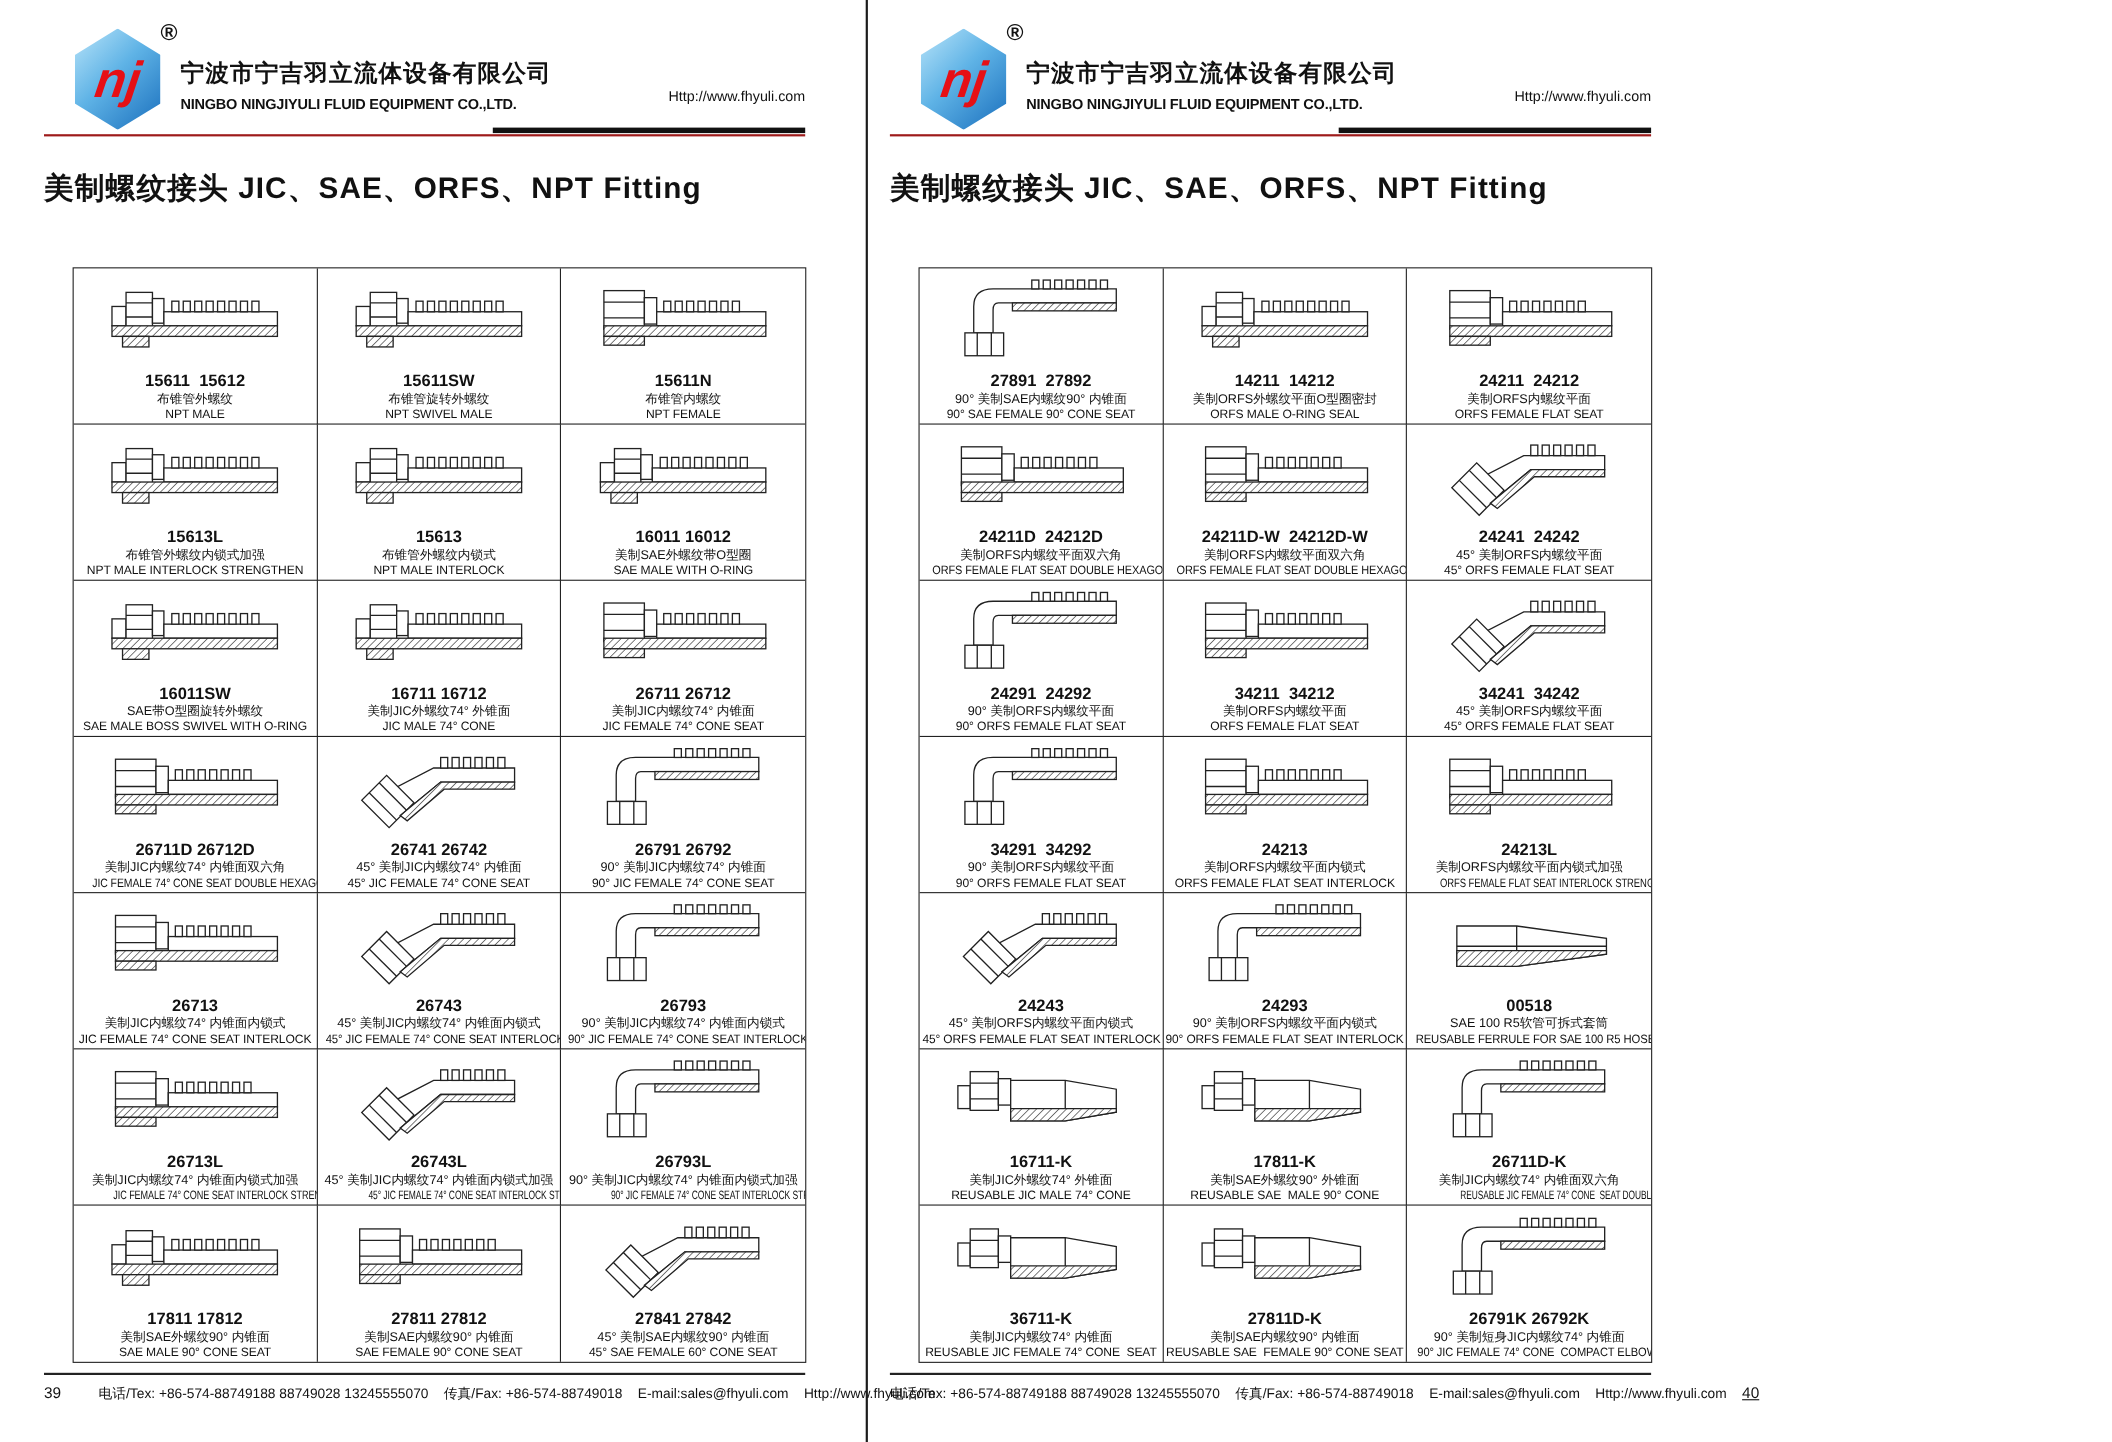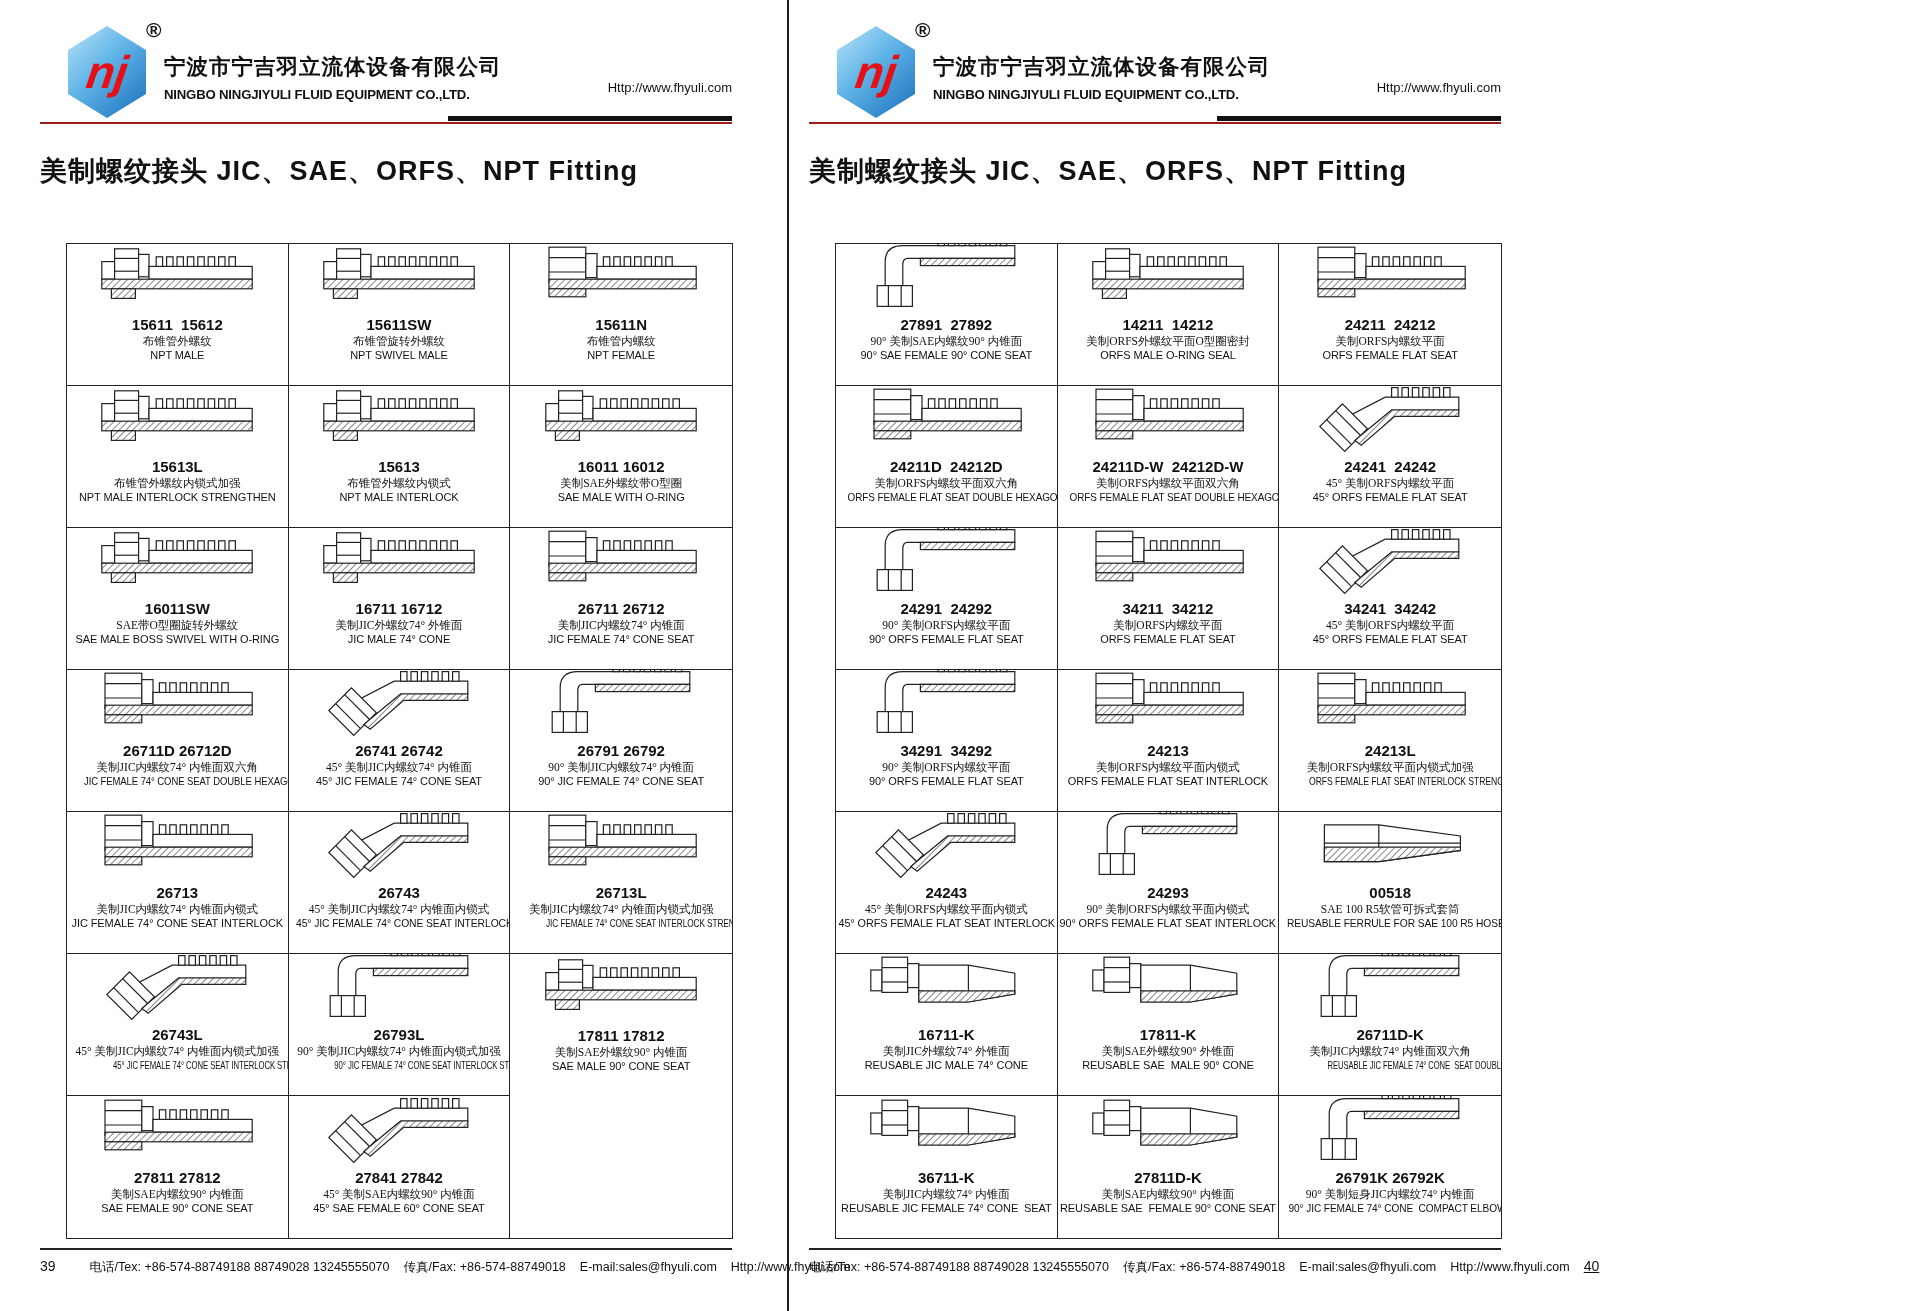--- a/index.html
+++ b/index.html
@@ -28,28 +28,28 @@
 
   .page-title{position:absolute;top:153px;left:0;width:100%;
     font-size:27px;font-weight:bold;letter-spacing:1px;white-space:nowrap;}
 
   
   .grid{position:absolute;top:243px;left:26px;width:665px;height:994px;
     display:grid;grid-template-columns:repeat(3,1fr);grid-template-rows:repeat(7,1fr);
     border:1.5px solid #222;background:#fff;}
   .cell{border-right:1px solid #222;border-bottom:1px solid #222;
     display:flex;flex-direction:column;align-items:center;justify-content:flex-end;
-    padding-bottom:22px;overflow:hidden;}
+    padding-bottom:0;overflow:hidden;}
   .grid .cell:nth-child(3n){border-right:none;}
   .grid .cell:nth-last-child(-n+3){border-bottom:none;}
   .draw{flex:1;display:flex;align-items:center;justify-content:center;width:100%;padding-top:4px;}
   .fsvg{width:186px;height:80px;}
   .codes{font-weight:bold;font-size:15px;line-height:1.2;white-space:pre;}
   .line{width:100%;text-align:center;overflow:visible;}
-  .zh{font-size:11.5px;line-height:1.3;font-family:Liberation Serif, serif;}
+  .zh{font-size:11.5px;line-height:1.3;}
   .en{font-size:11px;line-height:1.25;letter-spacing:-0.1px;}
   .fit{display:inline-block;transform-origin:center;white-space:pre;}
 
   
   .foot-line{position:absolute;left:0;right:0;top:1248px;height:2px;background:#222;}
   .footer{position:absolute;left:0;right:0;top:1258px;display:flex;align-items:baseline;
     font-size:12.5px;gap:14px;white-space:nowrap;}
   .footer .pageno{font-size:14px;}
   .page--left .footer .pageno{order:-1;margin-right:20px;}
   .page--right .footer .pageno{order:99;margin-left:auto;text-decoration:underline;}
@@ -310,20 +310,30 @@
               <use href="#elbow-45"></use>
             </svg>
           </div>
           <div class="codes">26743</div>
           <div class="zh line"><span class="fit">45° 美制JIC内螺纹74° 内锥面内锁式</span></div>
           <div class="en line"><span class="fit" style="transform: scaleX(0.939);">45° JIC FEMALE 74° CONE SEAT INTERLOCK</span></div>
         </div>
         <div class="cell">
           <div class="draw">
             <svg class="fsvg" viewBox="0 0 220 100">
+              <use href="#elbow-90"></use>
+            </svg>
+          </div>
+          <div class="codes">26793</div>
+          <div class="zh line"><span class="fit">90° 美制JIC内螺纹74° 内锥面内锁式</span></div>
+          <div class="en line"><span class="fit" style="transform: scaleX(0.944);">90° JIC FEMALE 74° CONE SEAT INTERLOCK</span></div>
+        </div>
+        <div class="cell">
+          <div class="draw">
+            <svg class="fsvg" viewBox="0 0 220 100">
               <use href="#straight-female"></use>
             </svg>
           </div>
           <div class="codes">26713L</div>
           <div class="zh line"><span class="fit">美制JIC内螺纹74° 内锥面内锁式加强</span></div>
           <div class="en line"><span class="fit" style="transform: scaleX(0.751);">JIC FEMALE 74° CONE SEAT INTERLOCK STRENGTHEN</span></div>
         </div>
         <div class="cell">
           <div class="draw">
             <svg class="fsvg" viewBox="0 0 220 100">

